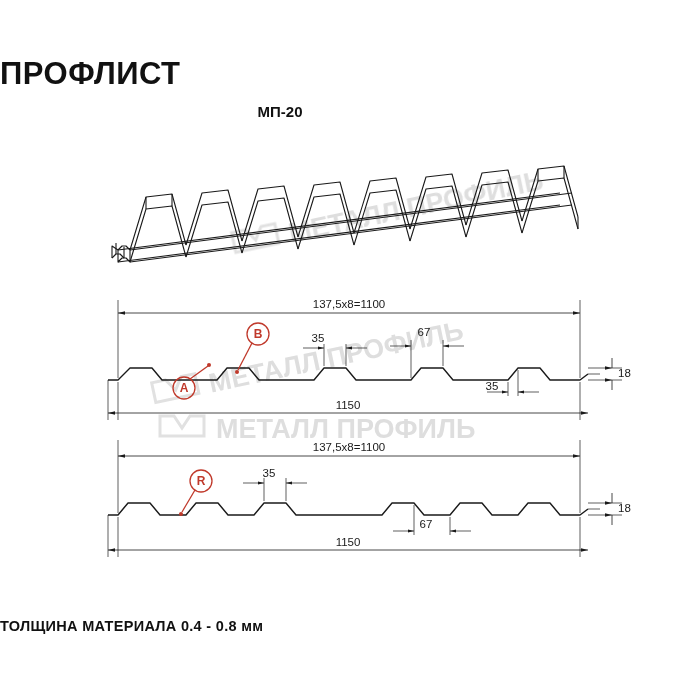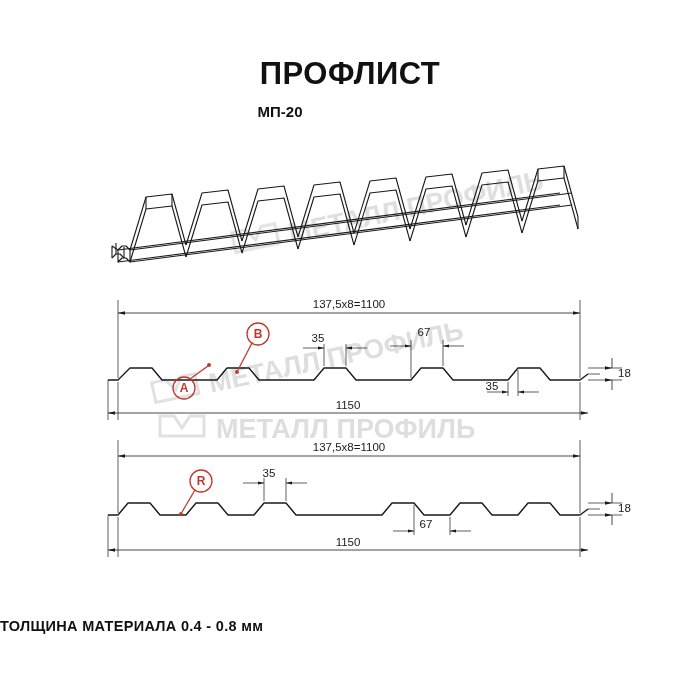--- a/index.html
+++ b/index.html
@@ -18,21 +18,21 @@
   .page {
     position: relative;
     width: 700px;
     height: 700px;
   }
   .title {
     position: absolute;
     top: 56px;
     left: 0;
     width: 700px;
-    text-align: center;
+    text-align: left;
     font-size: 31px;
     font-weight: bold;
     letter-spacing: 0.5px;
     color: #111111;
   }
   .subtitle {
     position: absolute;
     top: 103px;
     left: 0;
     width: 560px;

